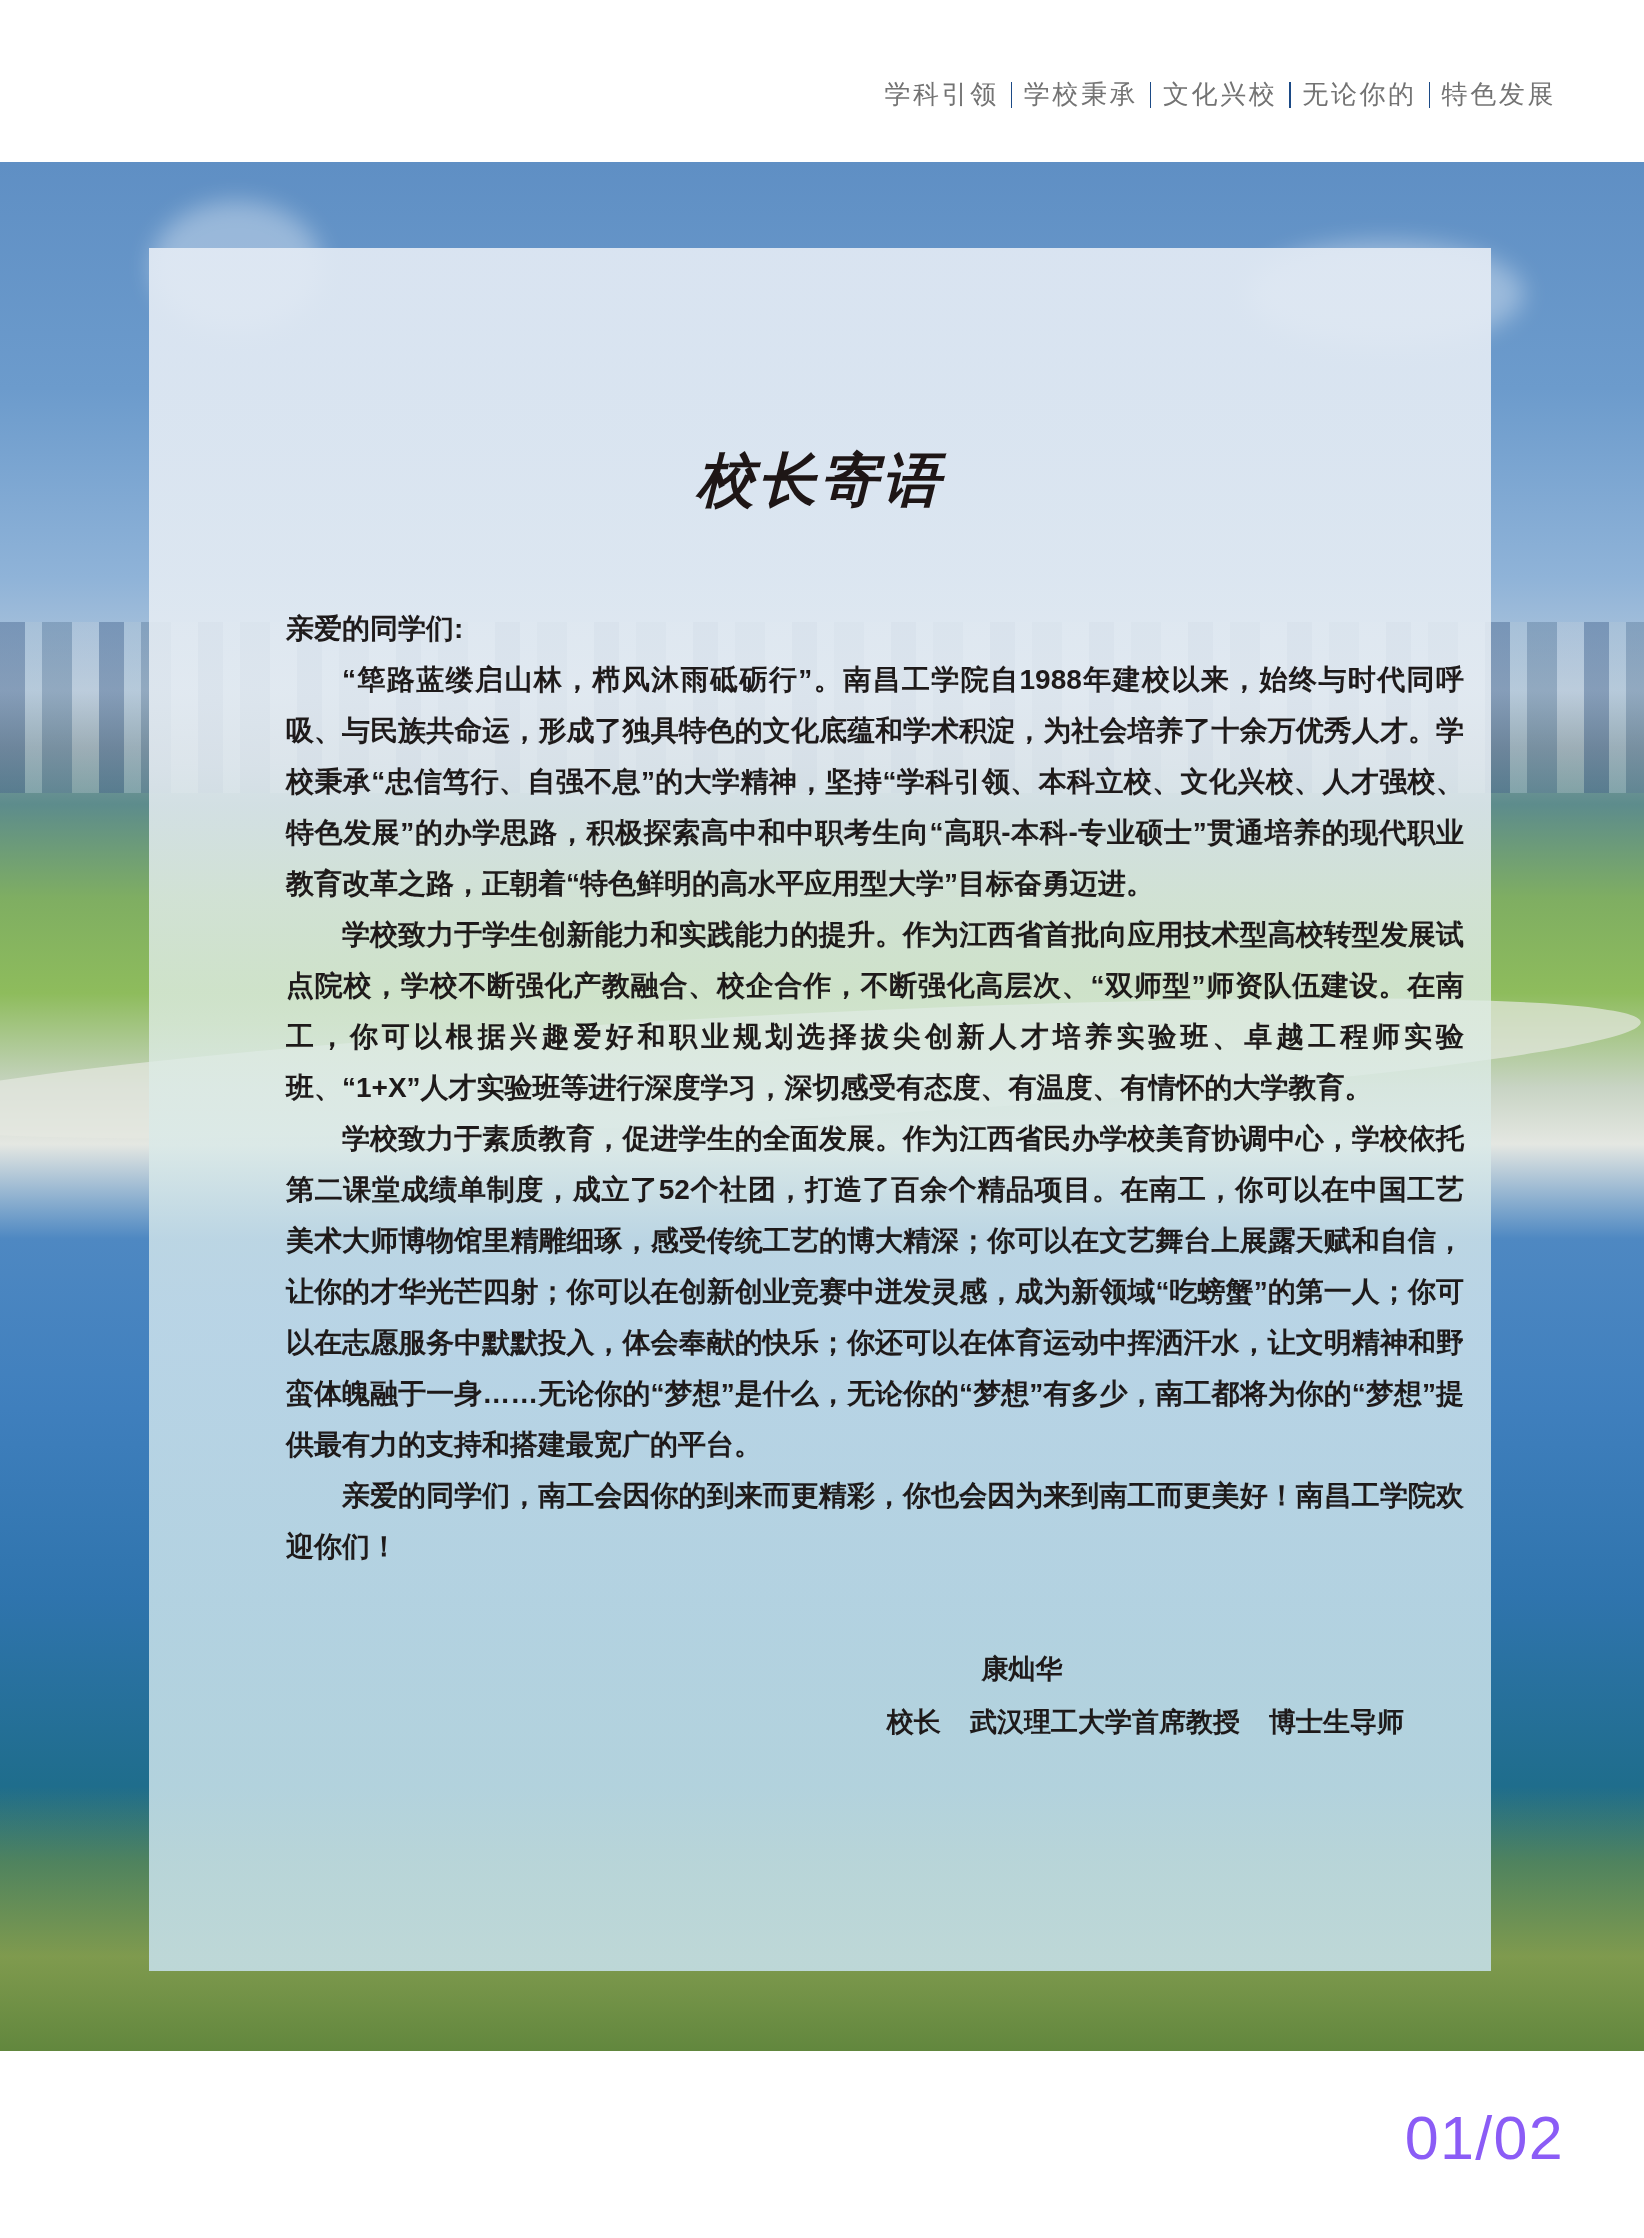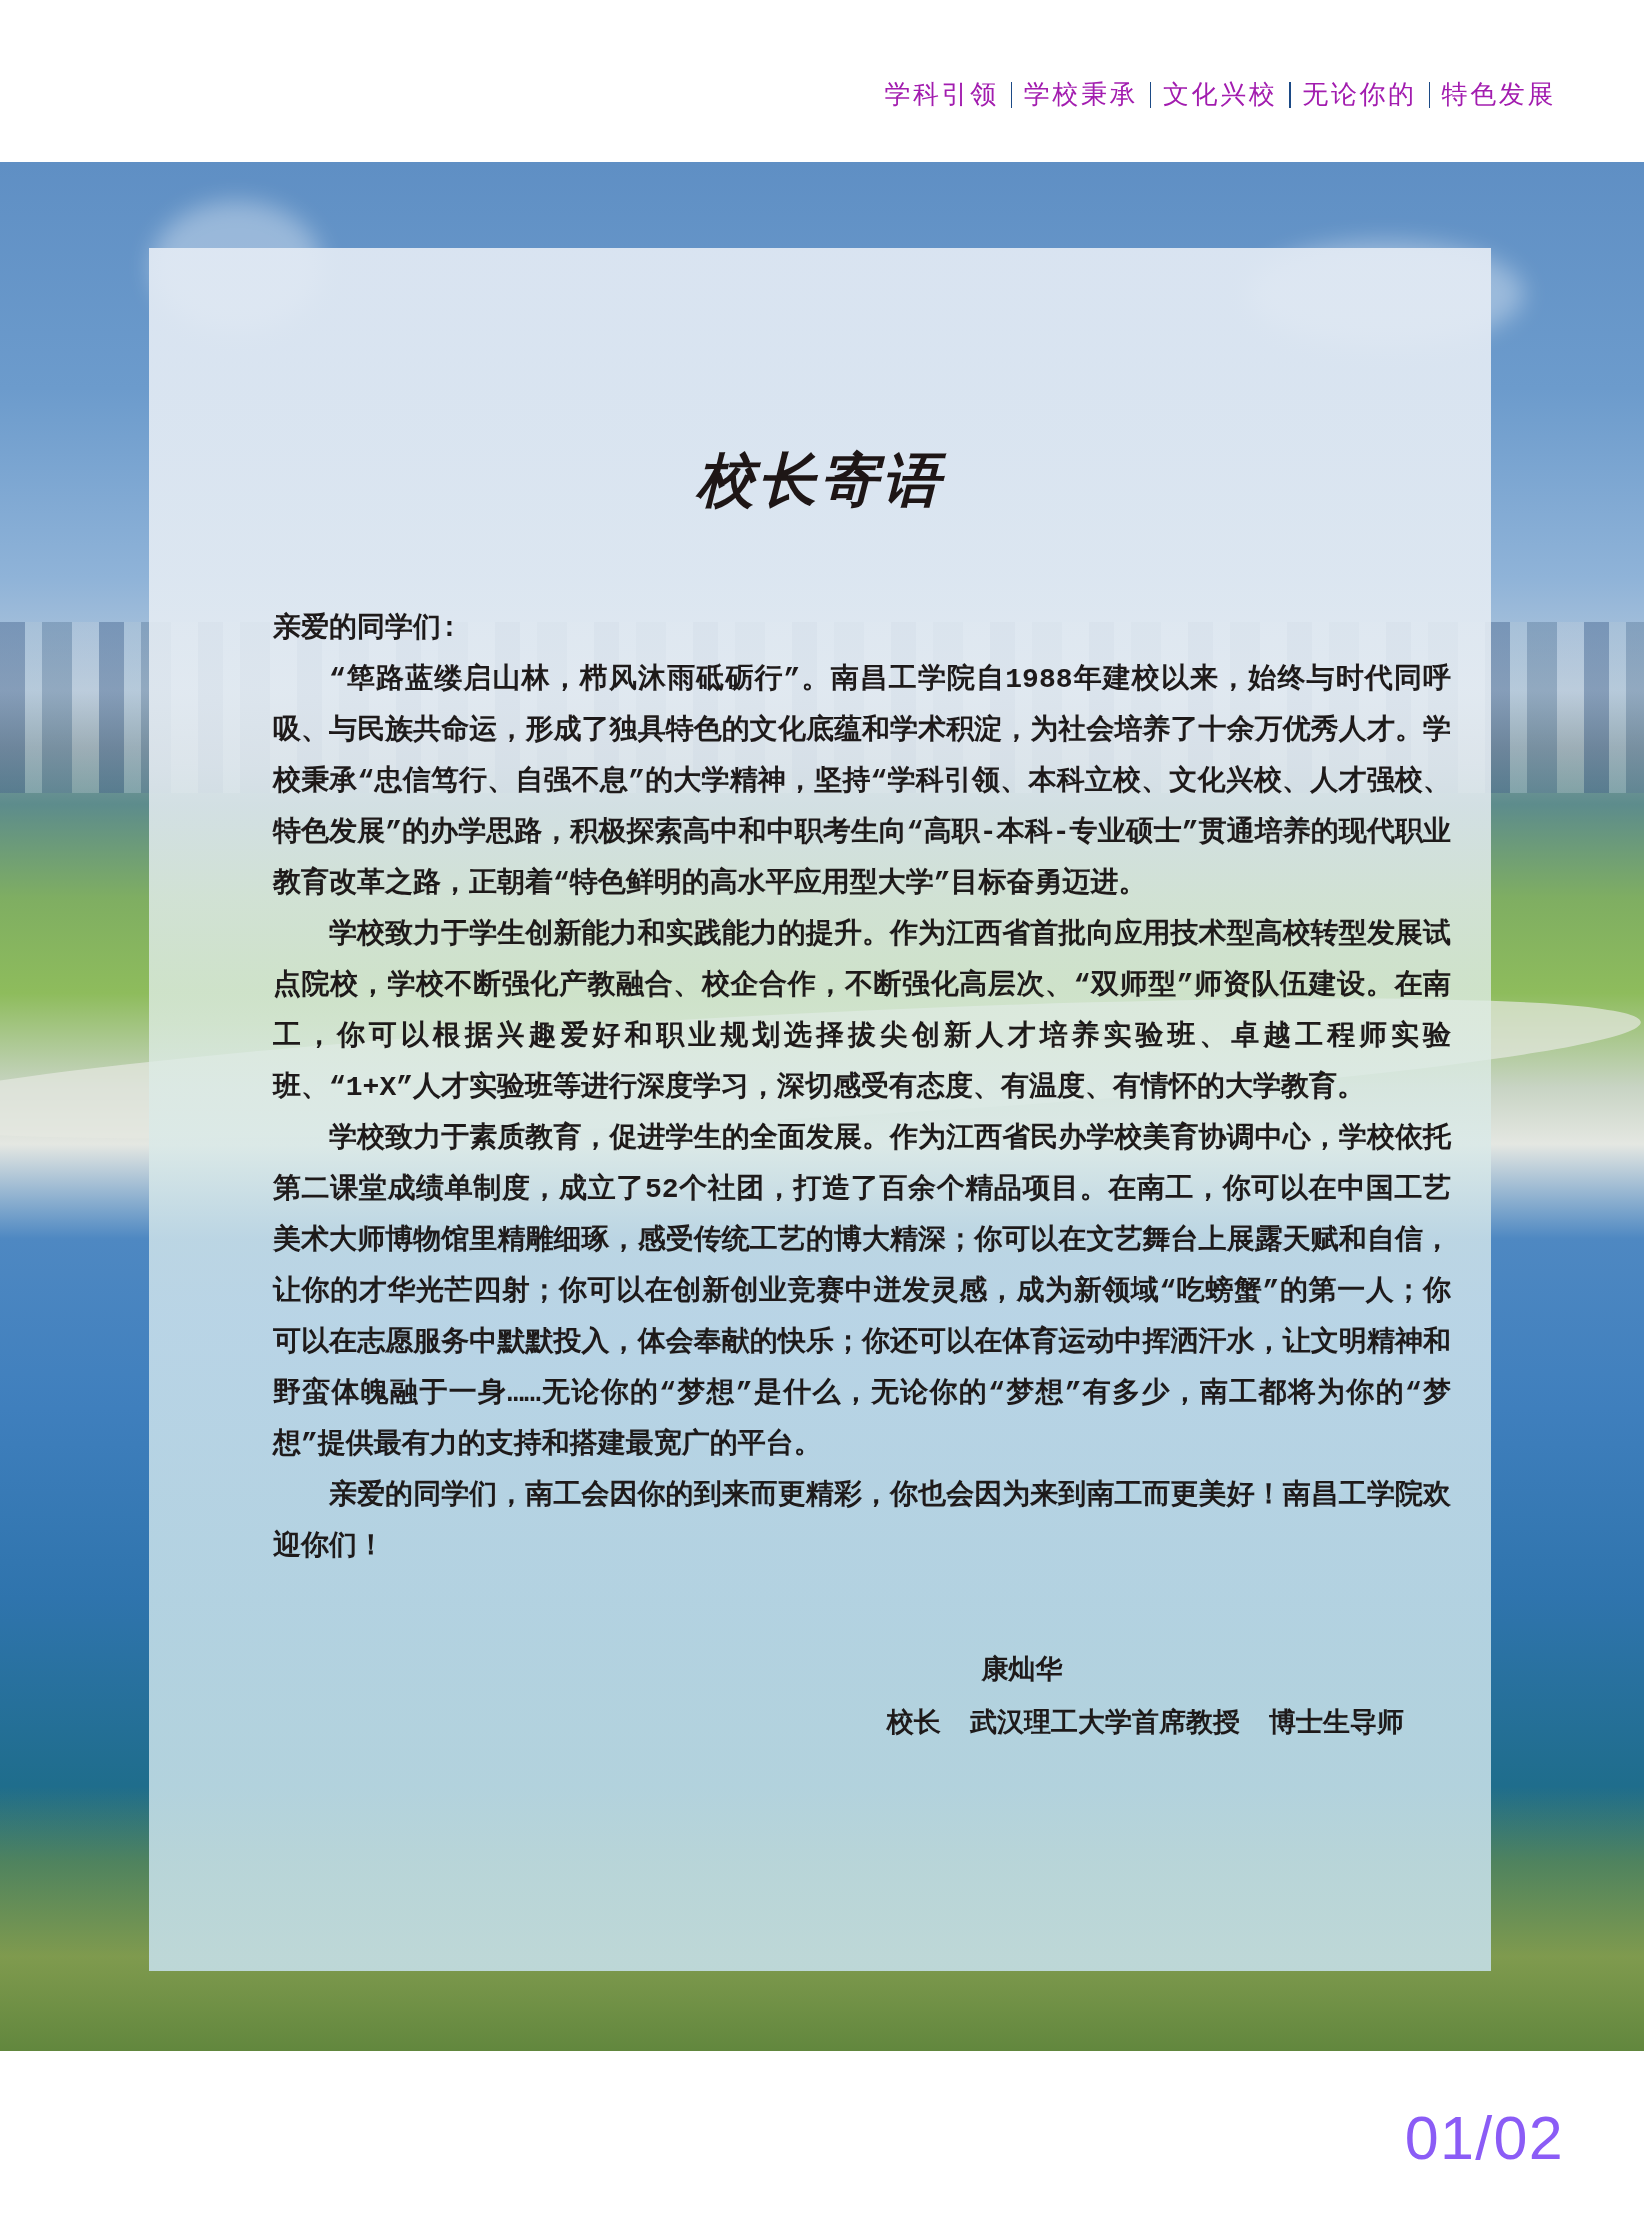--- a/index.html
+++ b/index.html
@@ -15,21 +15,21 @@
     font-family: "DejaVu Sans", "Liberation Sans", sans-serif;
   }
 
   
   .slogan {
     position: absolute;
     top: 77px;
     right: 88px;
     display: flex;
     align-items: center;
-    color: #a21caf;
+    color: #737373;
     font-size: 26px;
     letter-spacing: 2.6px;
     white-space: nowrap;
   }
   .slogan .item { padding: 0 11.8px; }
   .slogan .item:first-child { padding-left: 0; }
   .slogan .item:last-child { padding-right: 0; }
   .slogan .sep {
     display: inline-block;
     width: 1.3px;
@@ -127,28 +127,28 @@
     font-size: 58px;
     font-weight: 900;
     font-style: italic;
     color: #1e1616;
     letter-spacing: 3.9px;
     font-family: "DejaVu Sans", sans-serif;
   }
 
   .letter {
     position: absolute;
-    left: 124px;
+    left: 137px;
     top: 355px;
     width: 1178px;
     color: #1e1a1a;
     font-size: 28px;
     font-weight: bold;
     line-height: 51px;
-    font-family: Liberation Mono, monospace;
+    font-family: Liberation Sans, sans-serif;
   }
   .letter p {
     margin: 0;
     text-align: justify;
     text-align-last: left;
   }
   .letter p.indent { text-indent: 56px; }
 
   .signature {
     position: absolute;

